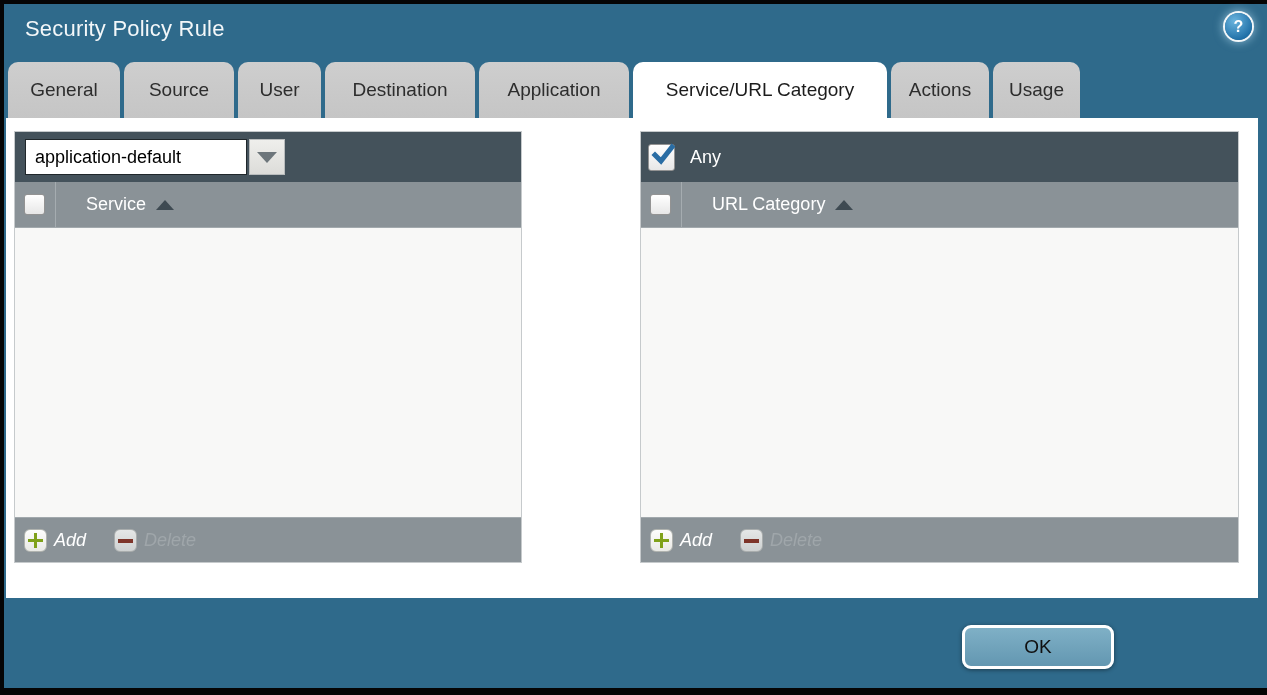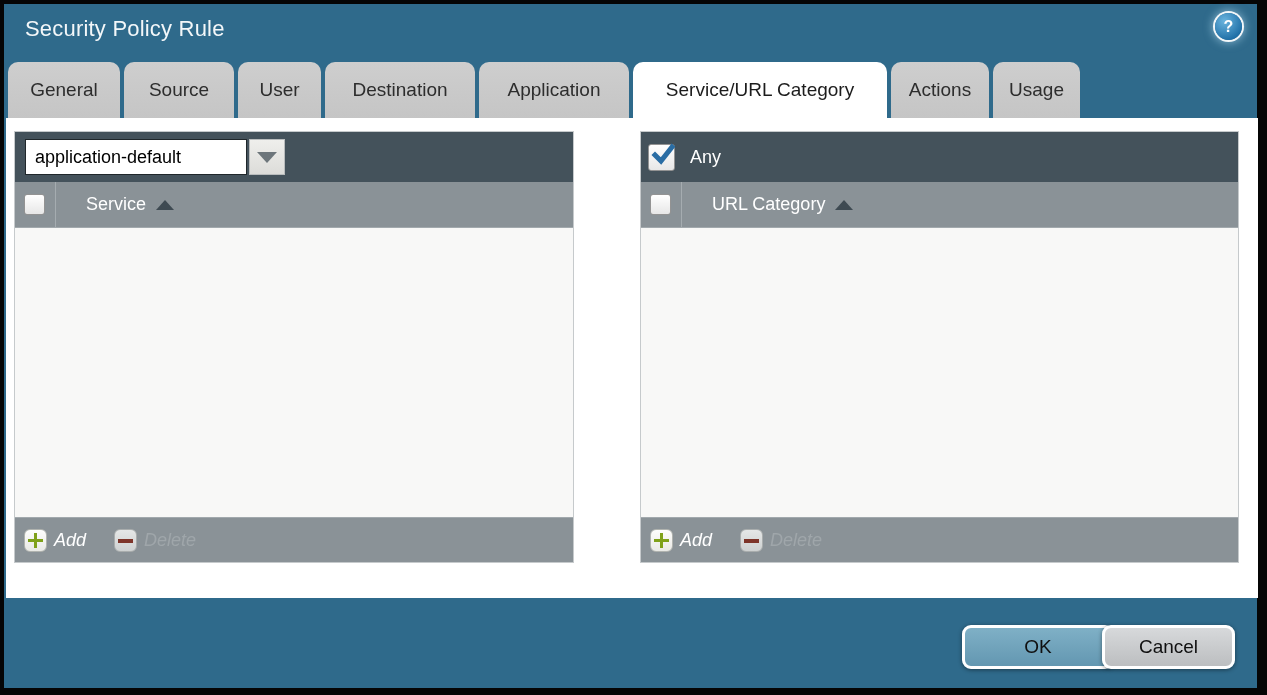--- a/index.html
+++ b/index.html
@@ -1,19 +1,19 @@
 <!DOCTYPE html>
 <html><head>
 <meta charset="utf-8">
 <style>
   * { margin:0; padding:0; box-sizing:border-box; }
   html,body { width:1267px; height:695px; overflow:hidden; }
   body { font-family:"Liberation Sans", sans-serif; }
 
-  .frame { width:1267px; height:695px; background:#050505; padding:4px 10px 7px 4px; }
+  .frame { width:1267px; height:695px; background:#050505; padding:4px 0 7px 4px; }
   .window { position:relative; width:100%; height:100%; background:#2F6A8B; }
 
   
   .title { position:absolute; left:21px; top:12px; color:#f3f7f9; font-size:22px;
            letter-spacing:.2px; font-weight:400; }
   .help-icon { position:absolute; right:15px; top:9px; width:27px; height:27px;
            border-radius:50%;
            background:radial-gradient(circle at 35% 30%, #6ab4de, #1e6ea6 75%);
            box-shadow:0 0 0 2px rgba(255,255,255,.92), 0 0 9px 3px rgba(185,225,248,.55);
            display:flex; align-items:center; justify-content:center;
@@ -33,21 +33,21 @@
   .tab-service     { min-width:254px; }
   .tab-actions     { min-width:98px;  }
   .tab-usage       { min-width:87px;  }
 
   
   .content { position:absolute; left:2px; top:114px; width:1252px; height:480px; background:#ffffff; }
 
   
   .panel { position:absolute; top:13px; height:432px; border:1px solid #c6cacc;
            display:flex; flex-direction:column; background:#f8f8f7; }
-  .panel-left  { left:8px;   width:560px; }
+  .panel-left  { left:8px;   width:508px; }
   .panel-right { left:634px; width:599px; }
 
   .panel-toolbar { height:50px; background:#44525B; flex:none; display:flex; align-items:center; }
   .panel-header  { height:46px; background:#8A9297; flex:none; display:flex; align-items:center;
                    border-bottom:1px solid #a2a9ad; }
   .panel-body    { flex:1; background:#f8f8f7; }
   .panel-footer  { height:45px; background:#8A9297; flex:none; display:flex; align-items:center;
                    border-top:1px solid #a2a9ad; padding-left:9px; }
 
   
@@ -189,16 +189,15 @@
                 </svg>
           </span>
           <span class="del-label">Delete</span>
         </div>
       </div>
     </div>
 
   </div>
 
   <button class="btn btn-ok">OK</button>
-  <button class="btn btn-cancel">Cancel</button>
 
 </div>
 </div>
 
 </body></html>

